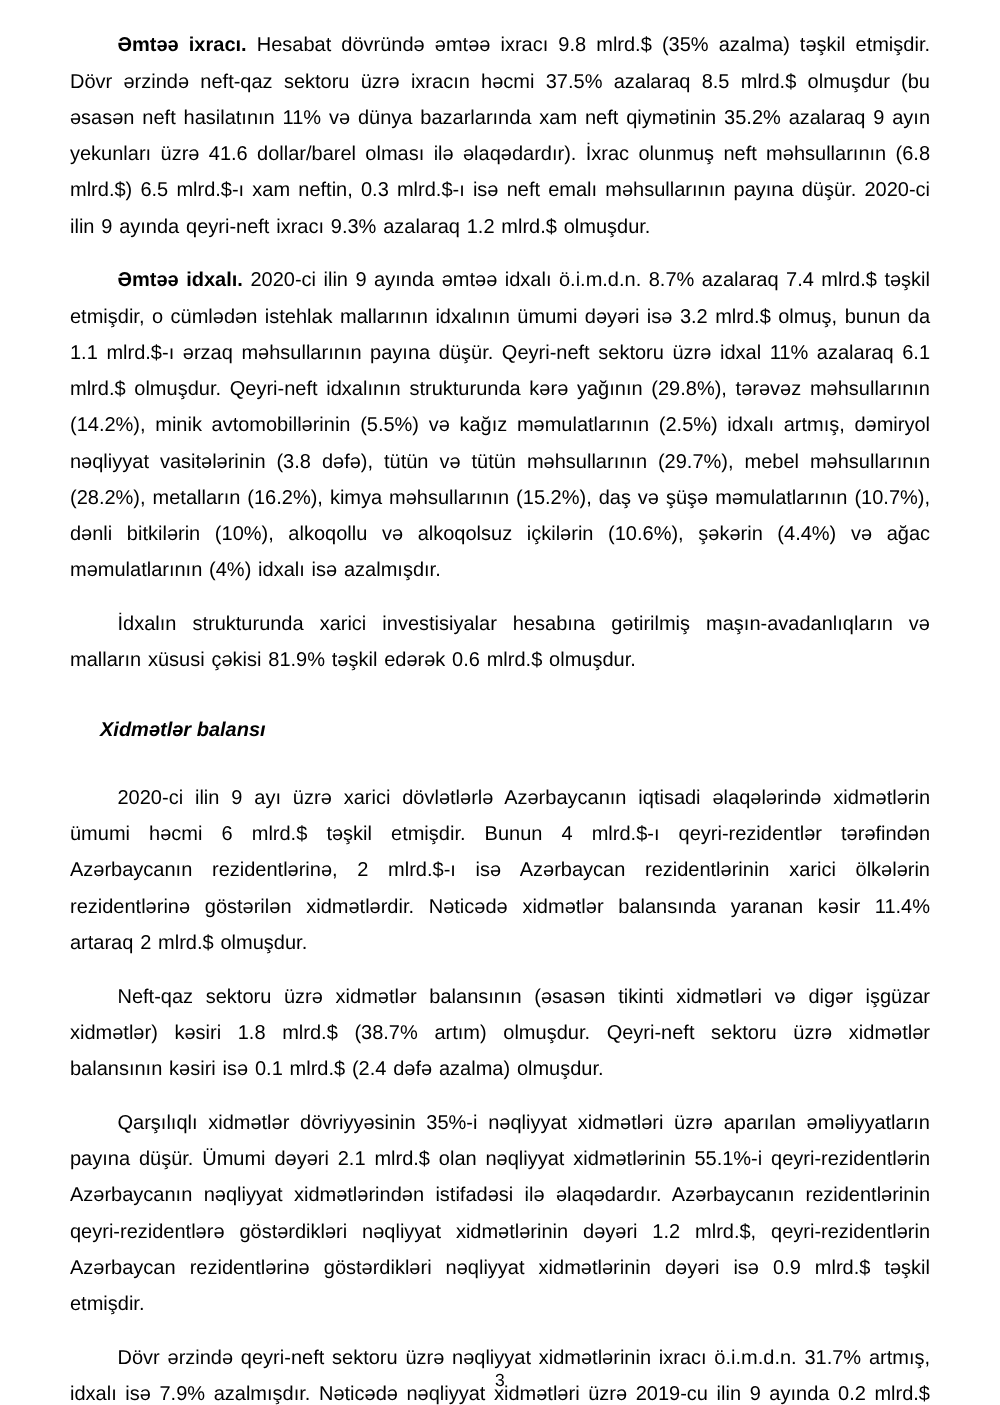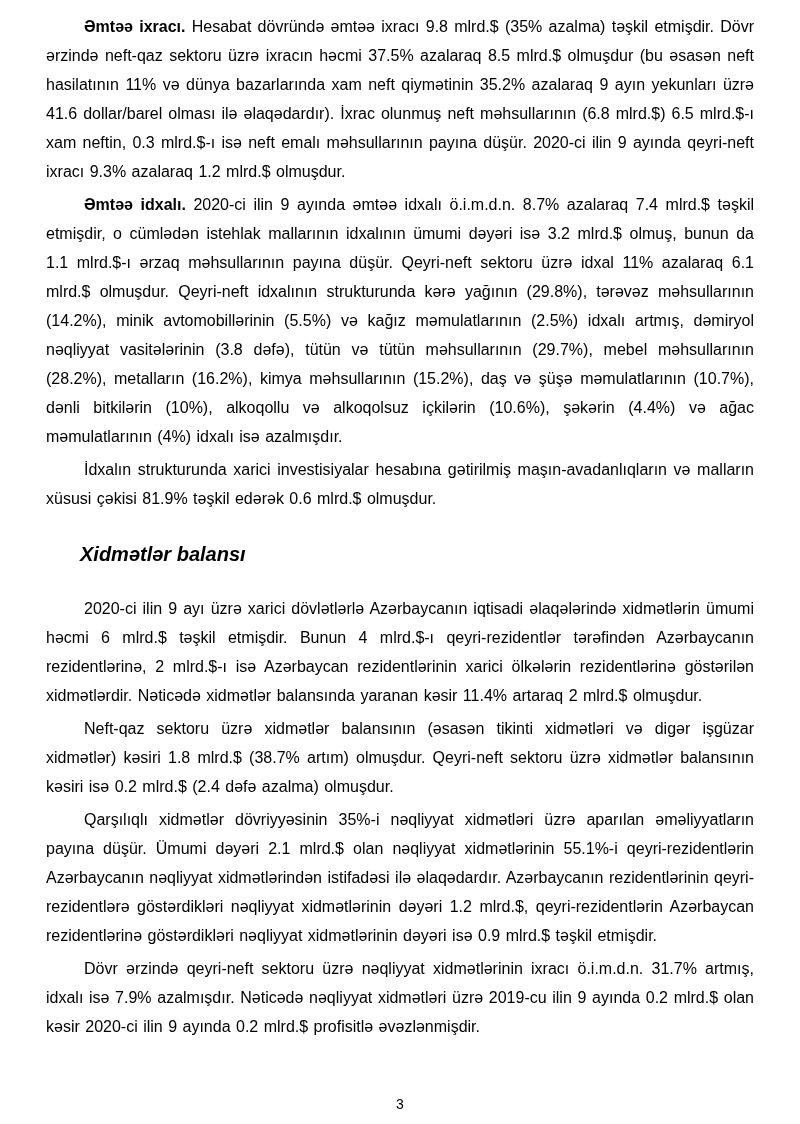--- a/index.html
+++ b/index.html
@@ -14,30 +14,30 @@
     box-sizing: border-box;
     background: #ffffff;
     padding: 8px 42px 0 42px;
     font-family: "Liberation Sans", sans-serif;
     font-size: 16px;
     line-height: 29px;
     color: #000000;
     overflow: hidden;
   }
   .para {
-    margin: 4px;
+    margin: 14px;
     text-align: justify;
     text-indent: 38px;
     word-spacing: 1px;
   }
   .para .lead {
     font-weight: bold;
   }
   .section-heading {
-    font-size: 20px;
+    font-size: 16px;
     font-weight: bold;
     font-style: italic;
     margin: 27px 0 25px 0;
     text-indent: 38px;
     text-align: left;
   }
   .page-number {
     position: absolute;
     left: 0;
     right: 0;
@@ -55,21 +55,21 @@
   <p class="para"><strong class="lead">Əmtəə ixracı.</strong> <span>Hesabat dövründə əmtəə ixracı 9.8 mlrd.$ (35% azalma) təşkil etmişdir. Dövr ərzində neft-qaz sektoru üzrə ixracın həcmi 37.5% azalaraq 8.5 mlrd.$ olmuşdur (bu əsasən neft hasilatının 11% və dünya bazarlarında xam neft qiymətinin 35.2% azalaraq 9 ayın yekunları üzrə 41.6 dollar/barel olması ilə əlaqədardır). İxrac olunmuş neft məhsullarının (6.8 mlrd.$) 6.5 mlrd.$-ı xam neftin, 0.3 mlrd.$-ı isə neft emalı məhsullarının payına düşür. 2020-ci ilin 9 ayında qeyri-neft ixracı 9.3% azalaraq 1.2 mlrd.$ olmuşdur.</span></p>
 
   <p class="para"><strong class="lead">Əmtəə idxalı.</strong> <span>2020-ci ilin 9 ayında əmtəə idxalı ö.i.m.d.n. 8.7% azalaraq 7.4 mlrd.$ təşkil etmişdir, o cümlədən istehlak mallarının idxalının ümumi dəyəri isə 3.2 mlrd.$ olmuş, bunun da 1.1 mlrd.$-ı ərzaq məhsullarının payına düşür. Qeyri-neft sektoru üzrə idxal 11% azalaraq 6.1 mlrd.$ olmuşdur. Qeyri-neft idxalının strukturunda kərə yağının (29.8%), tərəvəz məhsullarının (14.2%), minik avtomobillərinin (5.5%) və kağız məmulatlarının (2.5%) idxalı artmış, dəmiryol nəqliyyat vasitələrinin (3.8 dəfə), tütün və tütün məhsullarının (29.7%), mebel məhsullarının (28.2%), metalların (16.2%), kimya məhsullarının (15.2%), daş və şüşə məmulatlarının (10.7%), dənli bitkilərin (10%), alkoqollu və alkoqolsuz içkilərin (10.6%), şəkərin (4.4%) və ağac məmulatlarının (4%) idxalı isə azalmışdır.</span></p>
 
   <p class="para">İdxalın strukturunda xarici investisiyalar hesabına gətirilmiş maşın-avadanlıqların və malların xüsusi çəkisi 81.9% təşkil edərək 0.6 mlrd.$ olmuşdur.</p>
 
   <h2 class="section-heading">Xidmətlər balansı</h2>
 
   <p class="para">2020-ci ilin 9 ayı üzrə xarici dövlətlərlə Azərbaycanın iqtisadi əlaqələrində xidmətlərin ümumi həcmi 6 mlrd.$ təşkil etmişdir. Bunun 4 mlrd.$-ı qeyri-rezidentlər tərəfindən Azərbaycanın rezidentlərinə, 2 mlrd.$-ı isə Azərbaycan rezidentlərinin xarici ölkələrin rezidentlərinə göstərilən xidmətlərdir. Nəticədə xidmətlər balansında yaranan kəsir 11.4% artaraq 2 mlrd.$ olmuşdur.</p>
 
-  <p class="para">Neft-qaz sektoru üzrə xidmətlər balansının (əsasən tikinti xidmətləri və digər işgüzar xidmətlər) kəsiri 1.8 mlrd.$ (38.7% artım) olmuşdur. Qeyri-neft sektoru üzrə xidmətlər balansının kəsiri isə 0.2 mlrd.$ (2.4 dəfə azalma) olmuşdur.</p>
+  <p class="para">Neft-qaz sektoru üzrə xidmətlər balansının (əsasən tikinti xidmətləri və digər işgüzar xidmətlər) kəsiri 1.8 mlrd.$ (38.7% artım) olmuşdur. Qeyri-neft sektoru üzrə xidmətlər balansının kəsiri isə 0.1 mlrd.$ (2.4 dəfə azalma) olmuşdur.</p>
 
   <p class="para">Qarşılıqlı xidmətlər dövriyyəsinin 35%-i nəqliyyat xidmətləri üzrə aparılan əməliyyatların payına düşür. Ümumi dəyəri 2.1 mlrd.$ olan nəqliyyat xidmətlərinin 55.1%-i qeyri-rezidentlərin Azərbaycanın nəqliyyat xidmətlərindən istifadəsi ilə əlaqədardır. Azərbaycanın rezidentlərinin qeyri-rezidentlərə göstərdikləri nəqliyyat xidmətlərinin dəyəri 1.2 mlrd.$, qeyri-rezidentlərin Azərbaycan rezidentlərinə göstərdikləri nəqliyyat xidmətlərinin dəyəri isə 0.9 mlrd.$ təşkil etmişdir.</p>
 
   <p class="para">Dövr ərzində qeyri-neft sektoru üzrə nəqliyyat xidmətlərinin ixracı ö.i.m.d.n. 31.7% artmış, idxalı isə 7.9% azalmışdır. Nəticədə nəqliyyat xidmətləri üzrə 2019-cu ilin 9 ayında 0.2 mlrd.$ olan kəsir 2020-ci ilin 9 ayında 0.2 mlrd.$ profisitlə əvəzlənmişdir.</p>
 
   <div class="page-number">3</div>
 
 </div>
 
 </body></html>

